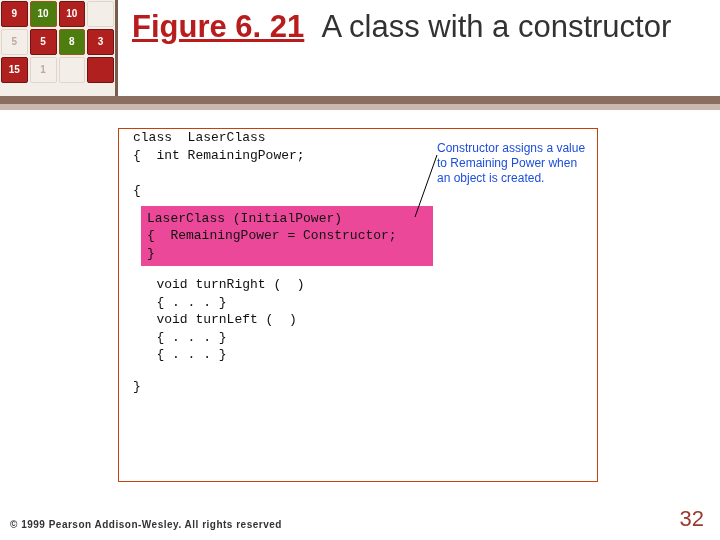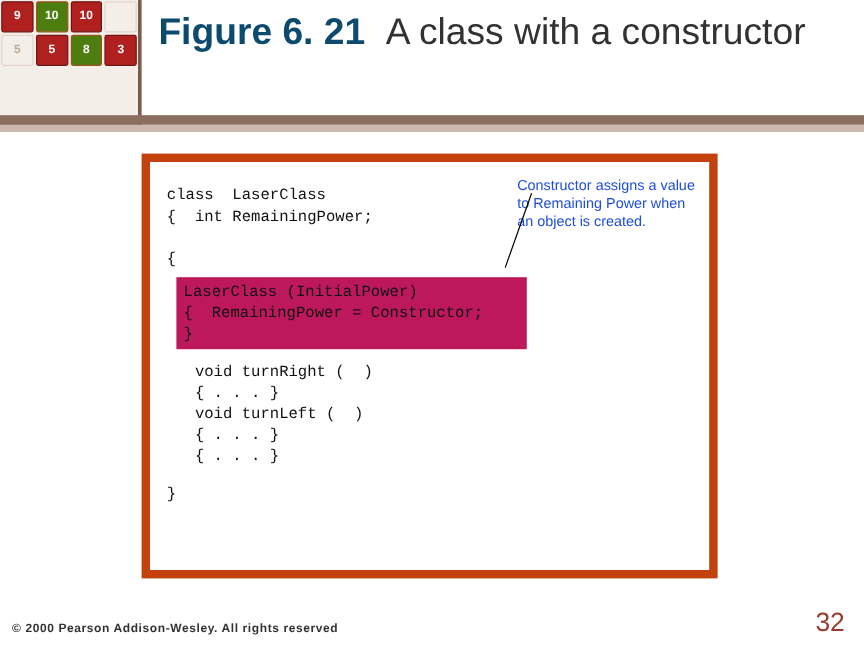--- a/index.html
+++ b/index.html
@@ -63,44 +63,45 @@
     position: absolute;
     left: 132px;
     top: 8px;
     width: 560px;
     font-size: 31px;
     line-height: 1.25;
     color: #323232;
   }
   .title .fig {
     font-weight: bold;
-    color: #0c4a6e;
+    text-decoration: underline;
+    color: #b91c1c;
   }
 
   .figure {
     position: absolute;
     left: 118px;
     top: 128px;
     width: 480px;
     height: 354px;
-    border: 7px solid #c2410c;
+    border: 1px solid #c2410c;
     background: #fff;
     box-sizing: border-box;
-    padding: 19px 14px;
+    padding: 0 14px;
     font-family: "Times New Roman", Times, serif;
   }
   .code {
     font-family: "Courier New", Courier, monospace;
     font-size: 13px;
     line-height: 1.35;
     color: #111;
     white-space: pre;
   }
   .highlight {
-    background: #be185d;
+    background: #ec4899;
     padding: 4px 6px;
     margin: 6px 0 10px 8px;
     width: 280px;
   }
   .annotation {
     position: absolute;
     right: 10px;
     top: 12px;
     width: 150px;
     font-family: Arial, Helvetica, sans-serif;
@@ -142,20 +143,26 @@
       <div class="tile orange">10</div>
       <div class="tile red">10</div>
       <div class="tile beige"></div>
     </div>
   <div class="decor-row" id="drow1">
       <div class="tile beige">5</div>
       <div class="tile red">5</div>
       <div class="tile orange">8</div>
       <div class="tile red">3</div>
     </div>
+  <div class="decor-row" id="drow2">
+      <div class="tile red">15</div>
+      <div class="tile beige">1</div>
+      <div class="tile beige"></div>
+      <div class="tile red"></div>
+    </div>
 </div>
 <div class="header-strip"></div>
 <div class="header-strip2"></div>
 
 <div class="title">
   <span class="fig">Figure 6. 21</span>
   &nbsp;<span>A class with a constructor</span>
 </div>
 
 <div class="figure">
@@ -173,14 +180,14 @@
   <div class="code">   { . . . }</div>
   <div class="code">   { . . . }</div>
   <div class="code" style="margin-top:14px;">}</div>
 
   <div class="annotation">Constructor assigns a value to Remaining Power when an object is created.</div>
   <svg class="pointer" width="20" height="70">
     <line x1="18" y1="0" x2="-4" y2="62" stroke="#000" stroke-width="1"></line>
   </svg>
 </div>
 
-<div class="footer">© 2000 Pearson Addison-Wesley. All rights reserved</div>
+<div class="footer">© 1999 Pearson Addison-Wesley. All rights reserved</div>
 <div class="pagenum">32</div>
 
 </body></html>

